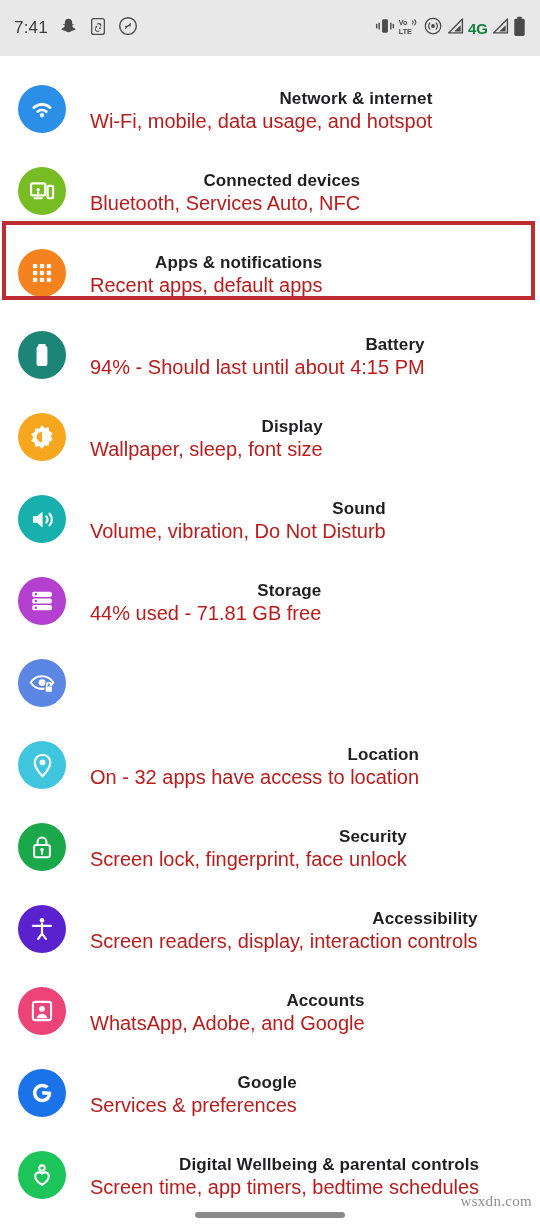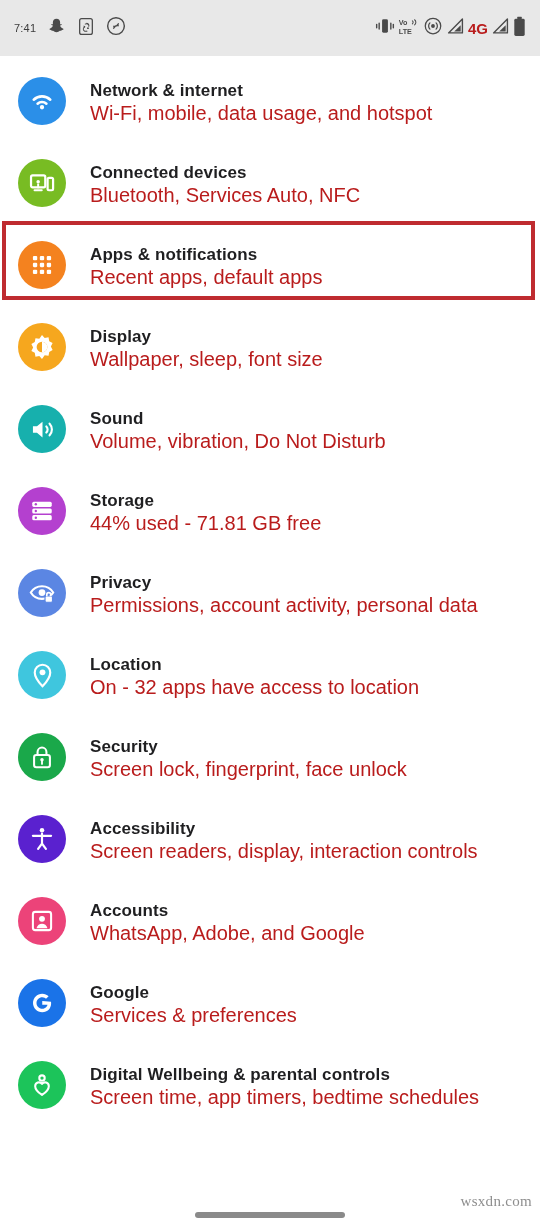--- a/index.html
+++ b/index.html
@@ -14,27 +14,27 @@
   
   .status-bar {
     height: 56px; background: #e8e8e8;
     display: flex; align-items: center;
     padding: 0 14px 0 14px;
     position: relative;
   }
   .status-left { display: flex; align-items: center; gap: 11px; }
   .status-right { display: flex; align-items: center; gap: 3px; margin-left: auto; }
   .clock {
-    font-size: 11px; color: #3c3c3c; letter-spacing: .2px;
+    font-size: 17px; color: #3c3c3c; letter-spacing: .2px;
     font-family: "Liberation Sans", sans-serif;
   }
   .sicon { display: block; }
 
   
-  .list { position: relative; padding-top: 4px; }
+  .list { position: relative; padding-top: 12px; text-align: right; }
   .row {
     display: flex; align-items: flex-start;
     padding: 0 18px; height: 82px;
     position: relative;
   }
   .row-inner { display: flex; align-items: center; width: 100%; height: 100%; }
   .icon-wrap {
     width: 48px; height: 48px; min-width: 48px;
     border-radius: 50%;
     display: flex; align-items: center; justify-content: center;
@@ -126,21 +126,21 @@
         </svg>
       </span>
 
       <span class="sicon">
         <svg width="19" height="18" viewBox="0 0 22 20">
           <path d="M19 2 L19 18 L3 18 Z" fill="none" stroke="#4a4a4a" stroke-width="1.6" stroke-linejoin="round"></path>
           <path d="M17 9 L17 16.3 L9.5 16.3 Z" fill="#4a4a4a"></path>
         </svg>
       </span>
 
-      <span class="sicon" style="font-size:15px;color:#b91c1c;font-weight:bold;">4G</span>
+      <span class="sicon" style="font-size:15px;color:#15803d;font-weight:bold;">4G</span>
 
       <span class="sicon">
         <svg width="19" height="18" viewBox="0 0 22 20">
           <path d="M19 2 L19 18 L3 18 Z" fill="none" stroke="#4a4a4a" stroke-width="1.6" stroke-linejoin="round"></path>
           <path d="M17 9 L17 16.3 L9.5 16.3 Z" fill="#4a4a4a"></path>
         </svg>
       </span>
 
       <span class="sicon">
         <svg width="13" height="21" viewBox="0 0 14 22">
@@ -204,20 +204,34 @@
             </g>
           </svg>
         </span>
         <div class="texts">
           <span class="title">Apps &amp; notifications</span>
           <span class="subtitle">Recent apps, default apps</span>
         </div>
       </div>
     </div>
 
+    <div class="row">
+      <div class="row-inner">
+        <span class="icon-wrap" style="background:#1d8577;">
+          <svg width="26" height="26" viewBox="0 0 24 24">
+            <rect x="8.6" y="1.8" width="6.8" height="2.4" rx=".8" fill="#fff"></rect>
+            <rect x="7" y="3.6" width="10" height="18.6" rx="2" fill="#fff"></rect>
+          </svg>
+        </span>
+        <div class="texts">
+          <span class="title">Battery</span>
+          <span class="subtitle">94% - Should last until about 4:15 PM</span>
+        </div>
+      </div>
+    </div>
 
     <div class="row">
       <div class="row-inner">
         <span class="icon-wrap" style="background:#f6a71e;">
           <svg width="28" height="28" viewBox="0 0 24 24">
             <path fill="#fff" d="M12 1.8l2.3 2.4 3.3-.5.6 3.3 2.9 1.6-1.5 3 1.5 3-2.9 1.6-.6 3.3-3.3-.5L12 22.2l-2.3-2.4-3.3.5-.6-3.3-2.9-1.6 1.5-3-1.5-3 2.9-1.6.6-3.3 3.3.5z"></path>
             <circle cx="12" cy="12" r="4.6" fill="#f6a71e"></circle>
             <path d="M12 7.4a4.6 4.6 0 010 9.2z" fill="#fff"></path>
           </svg>
         </span>
@@ -269,24 +283,20 @@
     <div class="row">
       <div class="row-inner">
         <span class="icon-wrap" style="background:#5b86e3;">
           <svg width="28" height="28" viewBox="0 0 24 24">
             <path d="M2.4 11.6C4.4 8.2 8 6.2 12 6.2s7.6 2 9.6 5.4c-2 3.4-5.6 5.4-9.6 5.4s-7.6-2-9.6-5.4z" fill="none" stroke="#fff" stroke-width="1.8"></path>
             <circle cx="12" cy="11.6" r="2.9" fill="#fff"></circle>
             <rect x="14.6" y="14.6" width="6.4" height="5.3" rx="1.1" fill="#fff" stroke="#5b86e3" stroke-width="1"></rect>
             <path d="M16.1 14.7v-1.3a1.7 1.7 0 013.4 0v1.3" fill="none" stroke="#fff" stroke-width="1.4"></path>
           </svg>
         </span>
-        <div class="texts">
-          <span class="title">Privacy</span>
-          <span class="subtitle">Permissions, account activity, personal data</span>
-        </div>
       </div>
     </div>
 
     <div class="row">
       <div class="row-inner">
         <span class="icon-wrap" style="background:#3fc6de;">
           <svg width="27" height="27" viewBox="0 0 24 24">
             <path d="M12 2.4c-3.8 0-6.9 3.1-6.9 6.9 0 5.1 6.9 12.3 6.9 12.3s6.9-7.2 6.9-12.3c0-3.8-3.1-6.9-6.9-6.9z" fill="none" stroke="#fff" stroke-width="1.9"></path>
             <circle cx="12" cy="9.2" r="2.6" fill="#fff"></circle>
           </svg>

